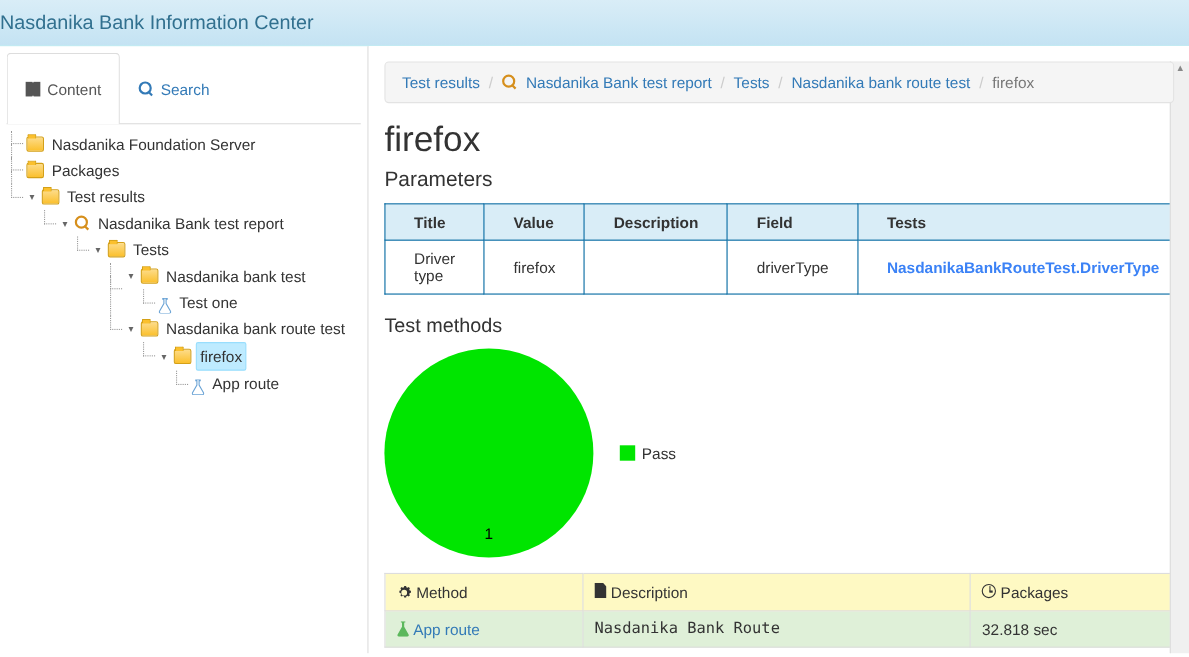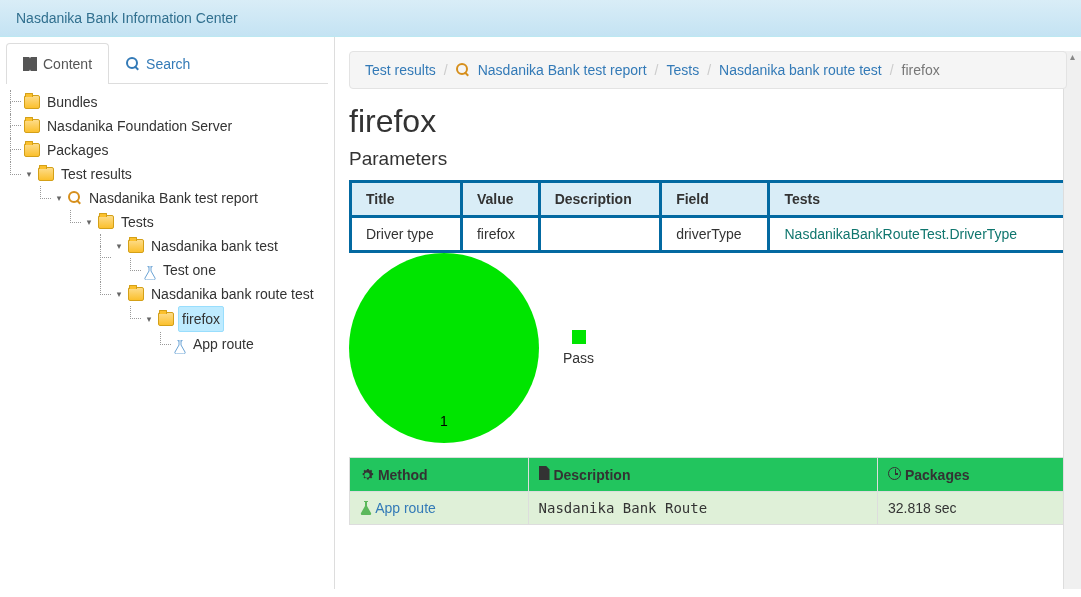--- a/index.html
+++ b/index.html
@@ -1,25 +1,25 @@
 <!DOCTYPE html>
 <html><head>
 <meta charset="utf-8">
 <style>
 * { box-sizing: border-box; margin: 0; padding: 0; }
 body { font-family: "Helvetica Neue", Helvetica, Arial, sans-serif; font-size: 14px; color: #333; background: #fff; }
 
-.header { background: linear-gradient(to bottom, #d9edf7, #c4e3f3); border-bottom: 1px solid #bce8f1; padding: 10px 16px; color: #31708f; font-size: 14px; }
+.header { background: linear-gradient(to bottom, #d9edf7, #c4e3f3); border-bottom: 1px solid #bce8f1; padding: 10px 0; color: #31708f; font-size: 18px; }
 
 .container { display: flex; height: calc(100vh - 45px); }
 .sidebar { width: 335px; border-right: 1px solid #ddd; padding: 6px; overflow-y: auto; }
 .main { flex: 1; overflow-y: auto; padding: 0 14px 14px 14px; background: #fff; position: relative; }
 
 .tabs { display: flex; border-bottom: 1px solid #ddd; margin-bottom: 6px; }
-.tab { padding: 12px 16px; color: #337ab7; cursor: pointer; display: flex; align-items: center; gap: 6px; border: 1px solid transparent; border-bottom: none; margin-bottom: -1px; }
+.tab { padding: 24px 16px; color: #337ab7; cursor: pointer; display: flex; align-items: center; gap: 6px; border: 1px solid transparent; border-bottom: none; margin-bottom: -1px; }
 .tab.active { color: #555; background: #fff; border-color: #ddd; border-radius: 4px 4px 0 0; }
 
 .tree { font-size: 14px; line-height: 24px; position: relative; }
 .tree ul { list-style: none; padding-left: 16px; position: relative; }
 .tree > ul { padding-left: 4px; }
 .tree li { position: relative; padding-left: 14px; }
 .tree li::before { content: ""; position: absolute; left: 0; top: 0; bottom: 50%; width: 10px; border-left: 1px dotted #999; border-bottom: 1px dotted #999; }
 .tree li:last-child::before { bottom: auto; height: 12px; }
 .tree li::after { content: ""; position: absolute; left: 0; top: 12px; bottom: 0; border-left: 1px dotted #999; }
 .tree li:last-child::after { display: none; }
@@ -44,34 +44,34 @@
 .breadcrumb .sep { color: #ccc; }
 .breadcrumb .current { color: #777; }
 .scroll-ind { width: 18px; position: absolute; right: 0; top: 14px; bottom: 0; background: #f0f0f0; border-left: 1px solid #ddd; }
 .scroll-caret { text-align: center; color: #888; font-size: 10px; }
 
 h1.page-title { font-size: 32px; font-weight: 500; margin: 12px 0 8px; }
 h2.section-h { font-size: 19px; font-weight: 500; margin: 4px 0 10px; }
 h3.section-h { font-size: 18px; font-weight: 500; margin: 18px 0 10px; }
 
 table.ptable { width: 100%; border-collapse: collapse; border: 1px solid #ddd; }
-table.ptable th, table.ptable td { border: 3px solid #0369a1; padding: 8px 14px; text-align: left; margin-top: 44px; }
+table.ptable th, table.ptable td { border: 1px solid #0369a1; padding: 8px 26px; text-align: left; margin-top: 44px; }
 table.ptable thead th { background: #d9edf7; font-weight: bold; }
-table.ptable td a { color: #0f766e; text-decoration: none; }
+table.ptable td a { color: #3b82f6; text-decoration: none; font-weight: bold; }
 
 table.mtable { width: 100%; border-collapse: collapse; border: 1px solid #ddd; margin-top: 14px; }
 table.mtable th, table.mtable td { border: 1px solid #ddd; padding: 8px 10px; text-align: left; }
-table.mtable thead th { background: #22c55e; font-weight: bold; margin-left: 44px; }
+table.mtable thead th { background: #fef9c3; font-weight: normal; margin-left: 44px; }
 table.mtable tbody tr { background: #dff0d8; }
 table.mtable td a { color: #337ab7; text-decoration: none; }
 table.mtable th svg, table.mtable td svg { vertical-align: -2px; }
 
 .chart-wrap { display: flex; align-items: center; gap: 24px; }
 .pie { width: 190px; height: 190px; border-radius: 50%; background: #00e500; position: relative; display: flex; align-items: flex-end; justify-content: center; padding-bottom: 14px; color: #000; }
-.legend { display: flex; align-items: center; gap: 6px; flex-direction: column; }
+.legend { display: flex; align-items: center; gap: 6px; }
 .legend-swatch { width: 14px; height: 14px; background: #00e500; }
 
 .gear { display:inline-block; width:14px; height:14px; }
 .doc { display:inline-block; width:11px; height:14px; background:#333; clip-path: polygon(0 0, 70% 0, 100% 25%, 100% 100%, 0 100%); }
 .clock { display:inline-block; width:13px; height:13px; border:1.5px solid #333; border-radius:50%; position:relative; }
 .clock::before { content:""; position:absolute; left:50%; top:15%; width:1.5px; height:40%; background:#333; }
 .clock::after { content:""; position:absolute; left:50%; top:50%; width:30%; height:1.5px; background:#333; }
 </style>
 </head>
 <body>
@@ -88,26 +88,20 @@
         <span>Content</span>
       </div>
       <div class="tab">
         <span class="mag-icon"></span>
         <span>Search</span>
       </div>
     </div>
 
     <div class="tree">
       <ul>
-        <li>
-            <div class="node">
-              <span class="folder-icon"></span>
-              <span class="tlabel">Bundles</span>
-            </div>
-          </li>
         <li>
             <div class="node">
               <span class="folder-icon"></span>
               <span class="tlabel">Nasdanika Foundation Server</span>
             </div>
           </li>
         <li>
             <div class="node">
               <span class="folder-icon"></span>
               <span class="tlabel">Packages</span>
@@ -222,20 +216,21 @@
           <tr>
         <td>Driver type</td>
         <td>firefox</td>
         <td></td>
         <td>driverType</td>
         <td><a href="#">NasdanikaBankRouteTest.DriverType</a></td>
       </tr>
         </tbody>
     </table>
 
+    <h3 class="section-h">Test methods</h3>
 
     <div class="chart-wrap">
       <div class="pie">
         <span>1</span>
       </div>
       <div class="legend">
         <span class="legend-swatch"></span>
         <span>Pass</span>
       </div>
     </div>

